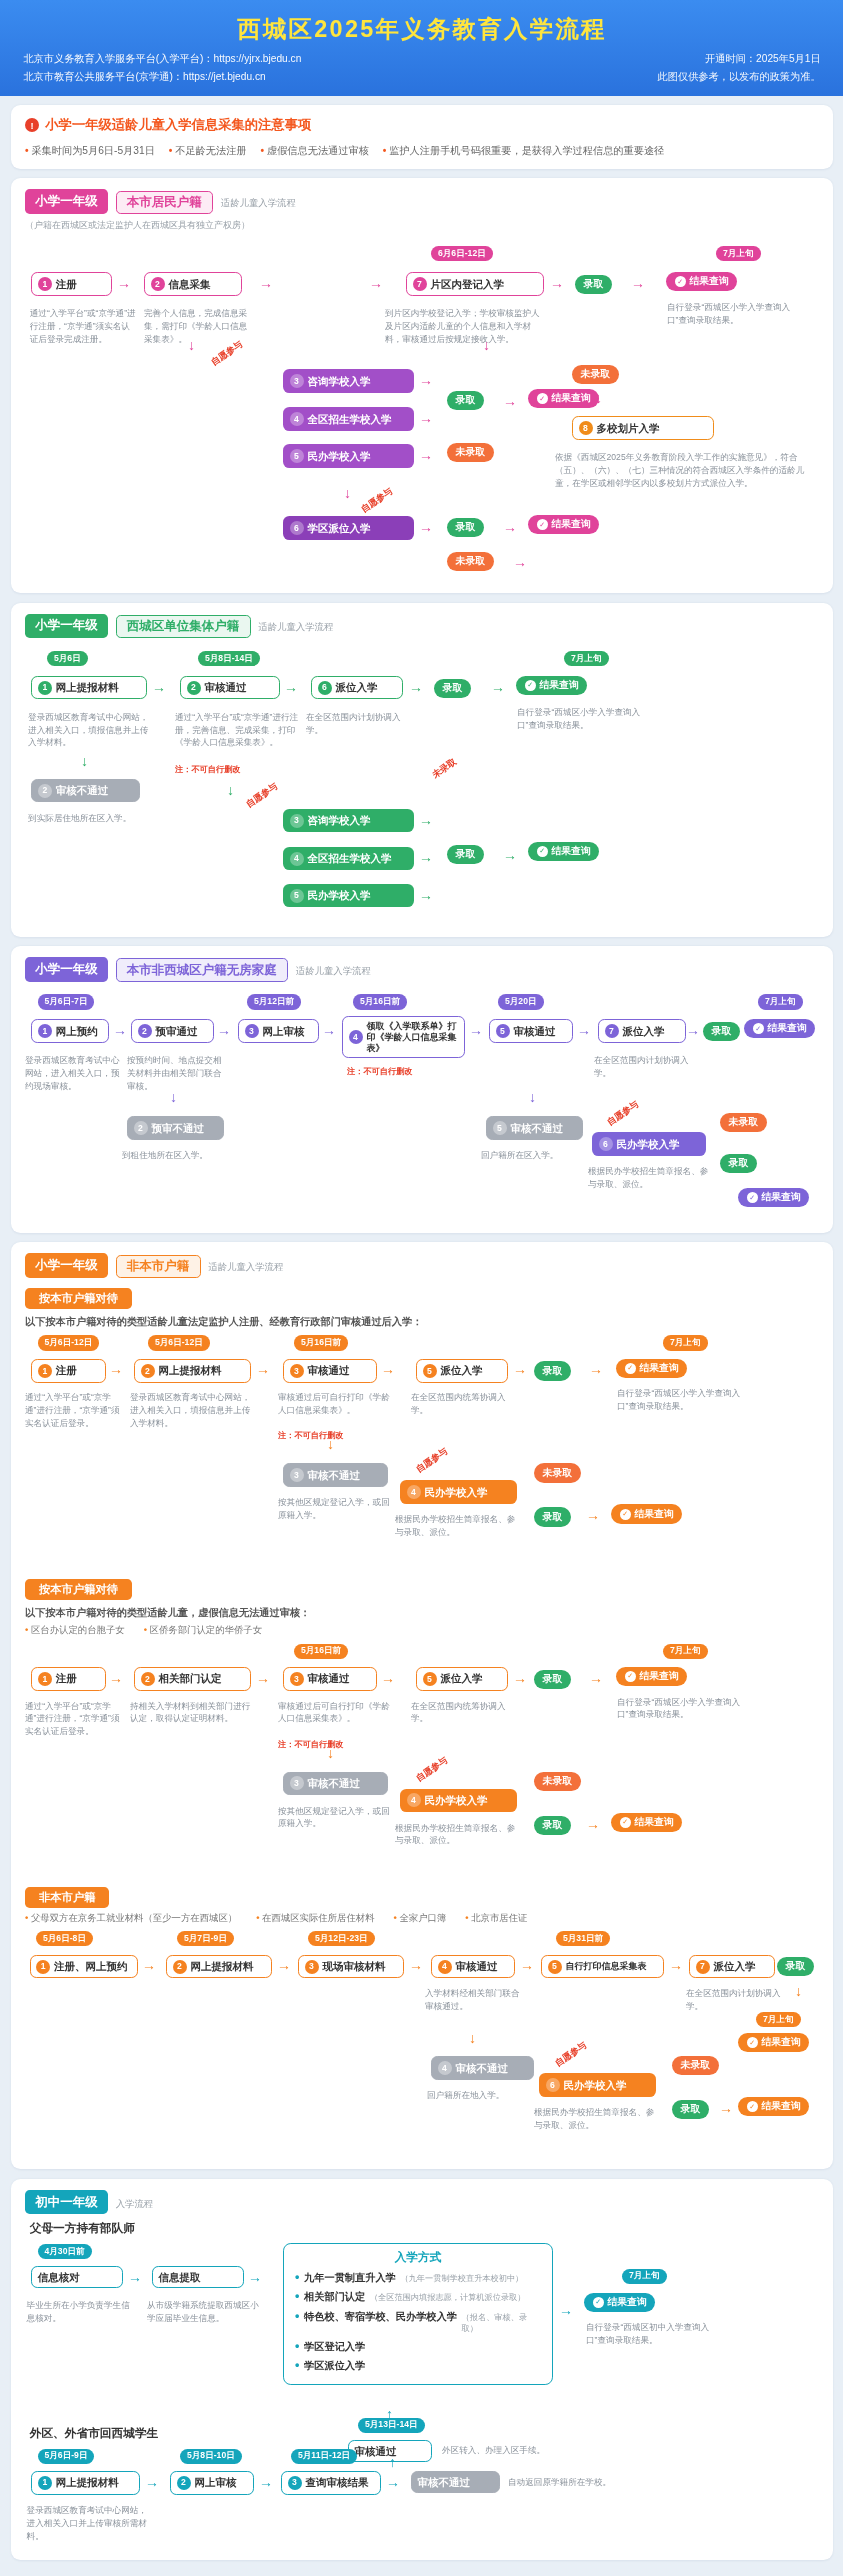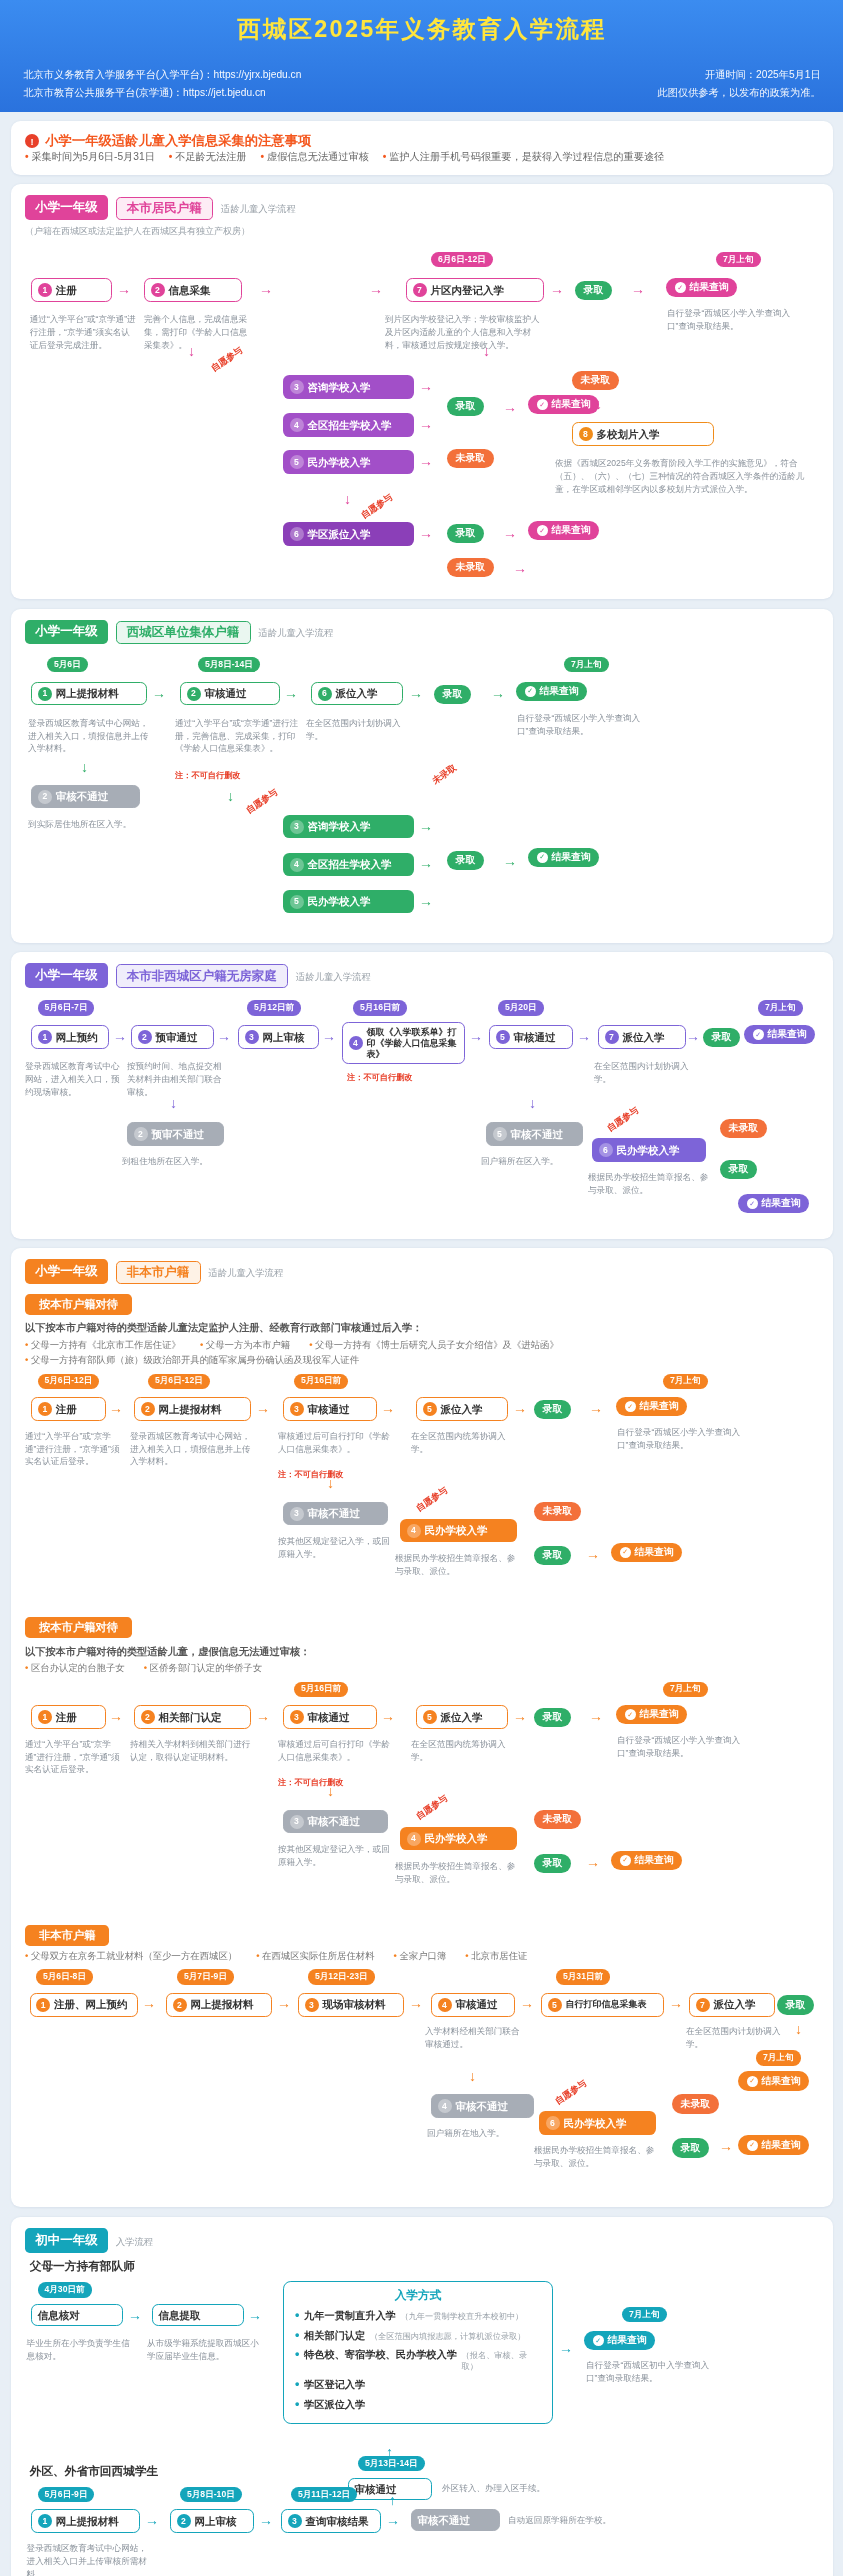--- a/index.html
+++ b/index.html
@@ -1,28 +1,28 @@
 <!DOCTYPE html>
 <html style="font-size:12.5px"><head>
 <meta charset="utf-8">
 <style>
 *{box-sizing:border-box;margin:0;padding:0}
 body{width:844px;margin:0;font-family:"Liberation Sans","DejaVu Sans",sans-serif;background:#e8eff6;color:#333}
 #page{width:844px;min-height:2576px;display:flex;flex-direction:column}
 
 .hdr{background:linear-gradient(180deg,#3b8cf0,#2a72dd);padding:12.5px 23.4px 9.4px;color:#fff}
-.hdr h1{text-align:center;color:#ffe53d;font-size:23.4px;letter-spacing:2.3px;margin-bottom:21px}
+.hdr h1{text-align:center;color:#ffe53d;font-size:23.4px;letter-spacing:2.3px;margin-bottom:5px}
 .meta{display:flex;justify-content:space-between;font-size:10.2px;line-height:1.8;opacity:.96}
 .meta-r{text-align:right}
 
 .card{background:#fff;border-radius:9.4px;margin:9.4px 11px 0;padding:11px 14px;position:relative;box-shadow:0 0.8px 2.3px rgba(30,60,120,.08)}
 .notice-title{display:flex;align-items:center;gap:6.3px;color:#f4581f;font-weight:bold;font-size:13.3px}
 .alert{width:14px;height:14px;border-radius:50%;background:#e8402a;color:#fff;display:inline-flex;align-items:center;justify-content:center;font-size:9.4px;font-weight:bold}
 .alert::before{content:"!"}
-.notice-items{margin-top:0;font-size:10.2px;color:#666;display:flex;flex-wrap:wrap;gap:3.1px 14px}
+.notice-items{margin-top:10px;font-size:10.2px;color:#666;display:flex;flex-wrap:wrap;gap:3.1px 14px}
 .notice-items span::before{content:"• ";color:#f4581f;font-weight:bold}
 
 .badges{display:flex;align-items:flex-end;gap:7.8px}
 .bsolid{background:var(--c);color:#fff;font-weight:bold;font-size:12.5px;padding:3.9px 10.2px;border-radius:4.7px}
 .bline{border:1.6px solid var(--c);color:var(--c);background:var(--cl);font-weight:bold;font-size:12.5px;padding:2.3px 10.2px;border-radius:4.7px}
 .bsuf{font-size:9.4px;color:#98a0a8;padding-bottom:3.9px}
 .snote{font-size:9px;color:#98a0a8;margin-top:4.7px}
 .subbar{display:inline-block;background:var(--c);color:#fff;font-weight:bold;font-size:11.3px;padding:3.1px 14px;border-radius:4.7px;margin-top:9.4px}
 .intro{font-size:10.2px;font-weight:bold;color:#555;margin-top:6.3px}
 .bullets{display:flex;flex-wrap:wrap;gap:2.3px 19px;font-size:9.4px;color:#777;margin-top:3.9px}
@@ -333,26 +333,20 @@
   <section class="card t-orange">
     <div class="badges">
       <span class="bsolid">小学一年级</span>
       <span class="bline">非本市户籍</span>
       <span class="bsuf">适龄儿童入学流程</span>
     </div>
 
     
     <div class="subbar">按本市户籍对待</div>
     <div class="intro">以下按本市户籍对待的类型适龄儿童法定监护人注册、经教育行政部门审核通过后入学：</div>
-    <div class="bullets">
-      <span>父母一方持有《北京市工作居住证》</span>
-      <span>父母一方为本市户籍</span>
-      <span>父母一方持有《博士后研究人员子女介绍信》及《进站函》</span>
-      <span>父母一方持有部队师（旅）级政治部开具的随军家属身份确认函及现役军人证件</span>
-    </div>
     <div class="flow" style="height:234px">
       <div class="date" style="left:12.5px;top:0px">5月6日-12日</div>
       <div class="node" style="left:6.3px;top:23.4px;width:75px">
           <span class="num">1</span>
           <span>注册</span>
         </div>
       <div class="desc" style="left:0px;top:56px;width:103px">通过“入学平台”或“京学通”进行注册，“京学通”须实名认证后登录。</div>
       <span class="ar r" style="left:84px;top:27px"></span>
       <div class="date" style="left:123px;top:0px">5月6日-12日</div>
       <div class="node" style="left:109px;top:23.4px;width:117px">

